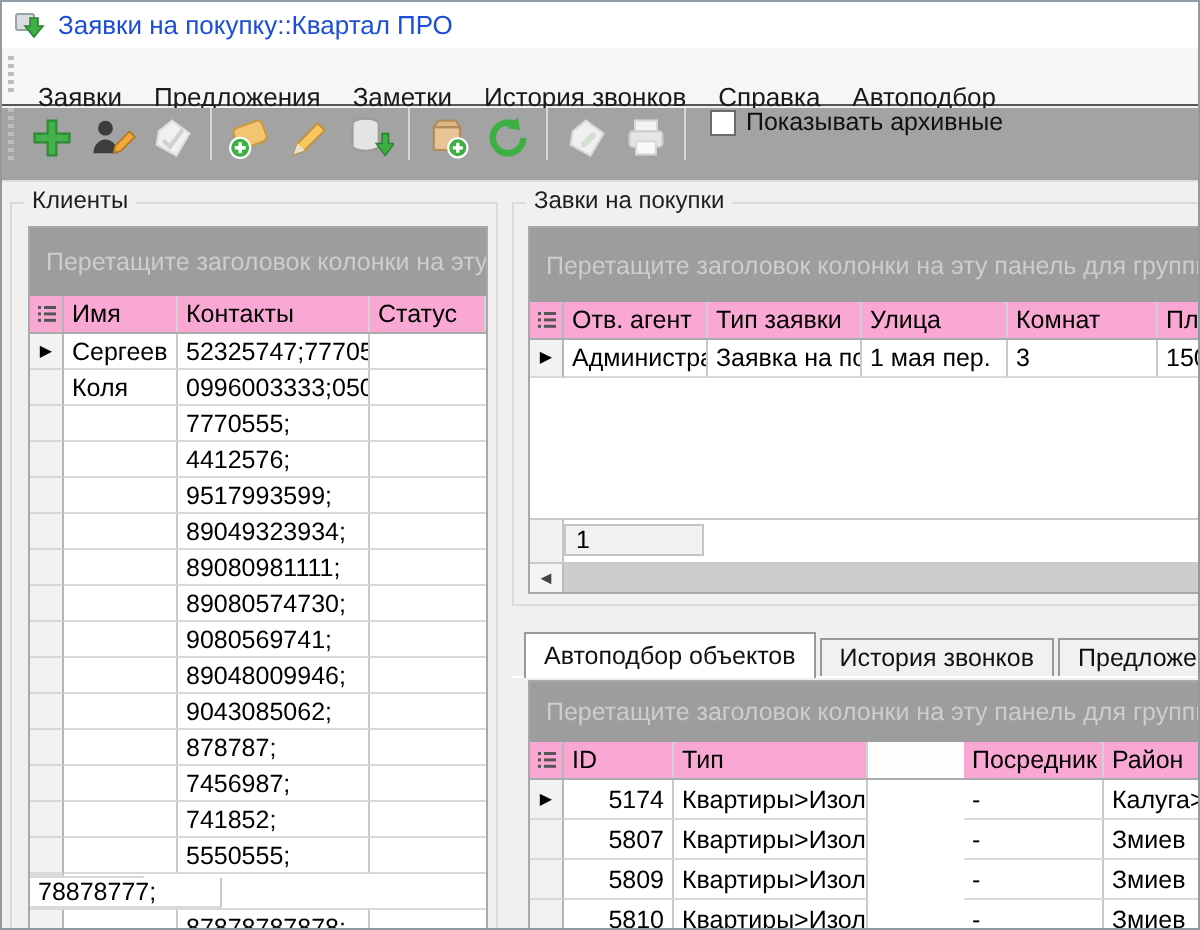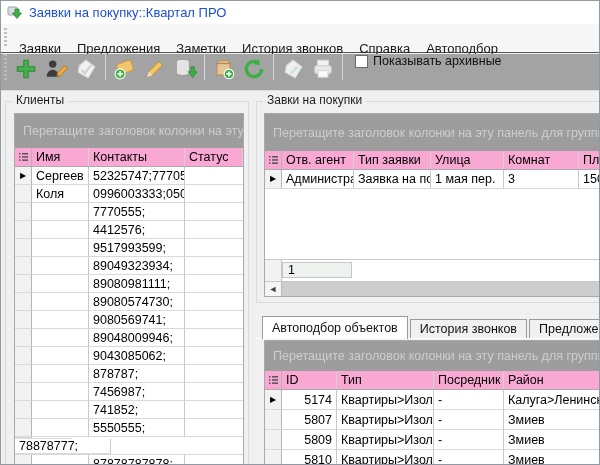--- a/index.html
+++ b/index.html
@@ -51,21 +51,21 @@
   .arrow{ font-size:8px; color:#000; line-height:1; }
   .body-rest{ flex:1; background:#fff; }
 
   
   .lg-ind{width:17px;} .lg-name{width:57px;} .lg-contacts{width:96px;} .lg-status{flex:1;border-right:none;}
   
   .tg-ind{width:17px;} .tg-agent{width:72px;} .tg-type{width:77px;} .tg-street{width:73px;}
   .tg-rooms{width:75px;} .tg-area{flex:1;}
   
   .bg-ind{width:17px;} .bg-id{width:55px;justify-content:flex-end;} .bg-id-h{width:55px;}
-  .bg-type{width:97px;} .bg-agent{width:70px;} .bg-district{flex:1;}
+  .bg-type{width:97px;} .bg-agent{width:70px;margin-left:48px;} .bg-district{flex:1;}
 
   
   .gfooter{ flex:none; height:22px; border-top:1px solid #c9c9c9; display:flex; background:#fff; }
   .gfooter .find{ width:17px; background:#f2f2f2; border-right:1px solid #c5c5c5; }
   .count-box{ width:70px; height:16px; margin:2px 0 0 0; background:#f0f2f0; border:1px solid #c2c7cc;
     font-size:12.5px; padding:0 5px; display:flex; align-items:center; }
   .hscroll{ flex:none; height:15px; border-top:1px solid #c9c9c9; background:#f4f4f4; display:flex; }
   .sarrow{ width:16px; display:flex; align-items:center; justify-content:center;
     font-size:9px; color:#444; }
   .sthumb{ flex:1; background:#cdcdcd; border-left:1px solid #bbb; }

